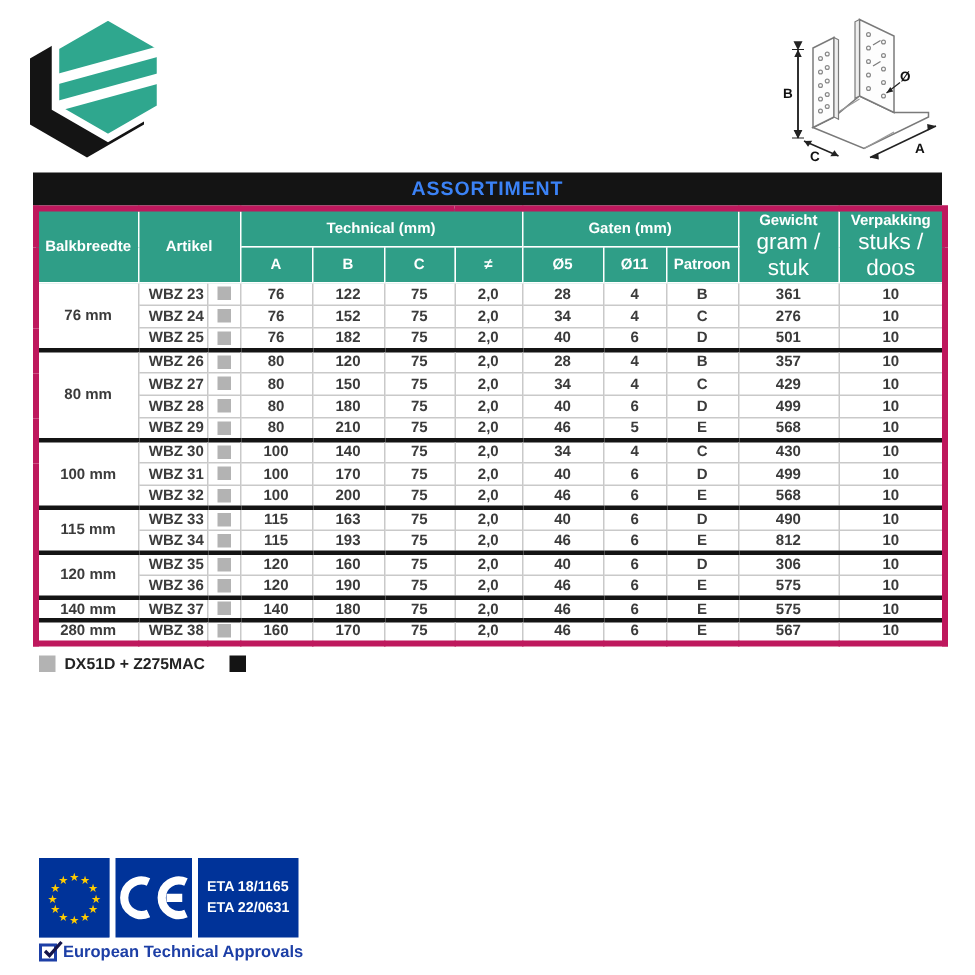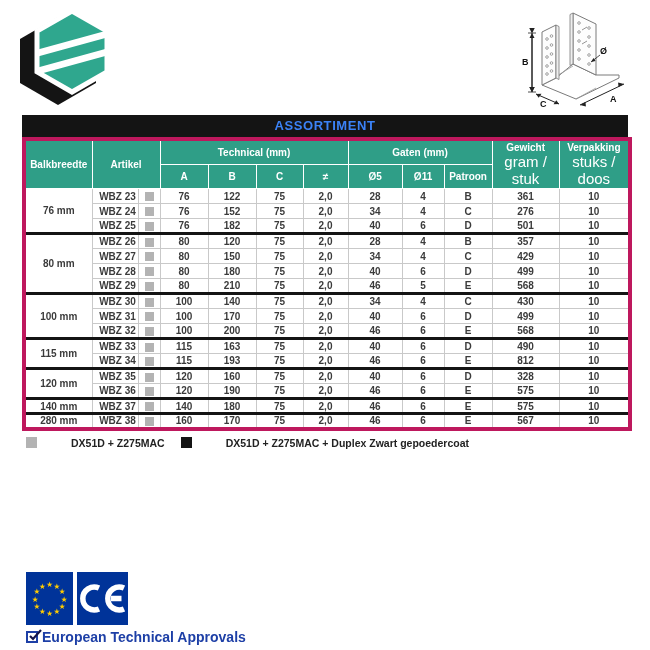--- a/index.html
+++ b/index.html
@@ -25,37 +25,37 @@
   tbody tr.gstart td { border-top: 3px solid #141414; }
   tbody td.c-artikel { text-align: center; padding-left: 5px; margin-left: 32px; }
   tbody td.c-balk { font-size: 10px; }
   .sq { display: inline-block; width: 9px; height: 9px; vertical-align: middle; }
   .sq.gray { background: #b3b3b3; }
   .sq.black { background: #141414; }
 
   
   .legend { display: flex; align-items: center; gap: 6px; margin-top: 6px; padding-left: 4px;
             font-size: 10.5px; font-weight: bold; color: #222; }
-  .legend .lbl { margin-right: 10px; margin-left: 28px; }
+  .legend .lbl { margin-right: 10px; }
   .legend .sq { width: 11px; height: 11px; }
 
   
   .certs { position: absolute; left: 26px; top: 572px; }
   .cert-row { display: flex; gap: 4px; }
   .cert-box { background: #039; height: 53px; display: flex; align-items: center; justify-content: center; }
   .flag-box { width: 47px; }
   .ce-box { width: 51px; }
   .eta-box { width: 67px; flex-direction: column; align-items: flex-start; justify-content: center;
              padding-left: 6px; gap: 2px; }
   .eta-line { color: #fff; font-size: 9.5px; font-weight: bold; line-height: 12px; }
   .sr { position: absolute; width: 1px; height: 1px; overflow: hidden; clip: rect(0 0 0 0); }
   .approvals { display: flex; align-items: center; gap: 4px; margin-top: 4px; }
   .checkbox { position: relative; width: 12px; height: 12px; border: 2px solid #1d3fa6; background: #fff; }
   .checkbox svg { position: absolute; left: 0px; top: -4px; }
-  .approvals-label { color: #1d3fa6; font-size: 14px; font-weight: bold; }
+  .approvals-label { color: #1d3fa6; font-size: 11px; font-weight: bold; }
 </style>
 </head>
 <body>
 
 <div class="page">
 
   <svg class="logo" width="102" height="102" viewBox="0 0 102 102">
     <defs>
       <clipPath id="hexclip">
         <polygon points="58,5 93,25.2 93,65.8 58,86 23,65.8 23,25.2"></polygon>
@@ -342,21 +342,21 @@
             <td rowspan="2" class="c-balk">120 mm</td>
             <td class="c-artikel">WBZ 35</td>
             <td class="c-sq"><span class="sq gray"></span></td>
             <td class="c-a">120</td>
             <td class="c-b">160</td>
             <td class="c-c">75</td>
             <td class="c-t">2,0</td>
             <td class="c-d5">40</td>
             <td class="c-d11">6</td>
             <td class="c-pat">D</td>
-            <td class="c-gew">328</td>
+            <td class="c-gew">306</td>
             <td class="c-ver">10</td>
           </tr>
           <tr>
             <td class="c-artikel">WBZ 36</td>
             <td class="c-sq"><span class="sq gray"></span></td>
             <td class="c-a">120</td>
             <td class="c-b">190</td>
             <td class="c-c">75</td>
             <td class="c-t">2,0</td>
             <td class="c-d5">46</td>
@@ -393,21 +393,20 @@
             <td class="c-gew">567</td>
             <td class="c-ver">10</td>
           </tr>
         </tbody>
     </table>
 
     <div class="legend">
       <span class="sq gray"></span>
       <span class="lbl">DX51D + Z275MAC</span>
       <span class="sq black"></span>
-      <span class="lbl">DX51D + Z275MAC + Duplex Zwart gepoedercoat</span>
     </div>
   </div>
 
   <div class="certs">
     <div class="cert-row">
       <div class="cert-box flag-box">
         <svg width="47" height="53" viewBox="0 0 47 53">
           <rect x="0" y="0" width="47" height="53" fill="#039"></rect>
           <g fill="#fc0" font-size="7.5" text-anchor="middle" font-family="DejaVu Sans, sans-serif">
             <text x="23.5" y="15.2">★</text>
@@ -428,20 +427,24 @@
       <div class="cert-box ce-box">
         <span class="sr">CE</span>
         <svg width="51" height="53" viewBox="0 0 51 53">
           <g stroke="#ffffff" stroke-width="5.5" fill="none">
             <path d="M22,16 A11.5,11.5 0 1,0 22,37"></path>
             <path d="M47,16 A11.5,11.5 0 1,0 47,37"></path>
             <line x1="34" y1="26.5" x2="44.5" y2="26.5"></line>
           </g>
         </svg>
       </div>
+      <div class="cert-box eta-box">
+        <div class="eta-line">ETA 18/1165</div>
+        <div class="eta-line">ETA 22/0631</div>
+      </div>
     </div>
     <div class="approvals">
       <span class="checkbox">
         <svg width="14" height="14" viewBox="0 0 14 14">
           <polyline points="2,7 5,10 13,1" fill="none" stroke="#15154a" stroke-width="2.2"></polyline>
         </svg>
       </span>
       <span class="approvals-label">European Technical Approvals</span>
     </div>
   </div>

